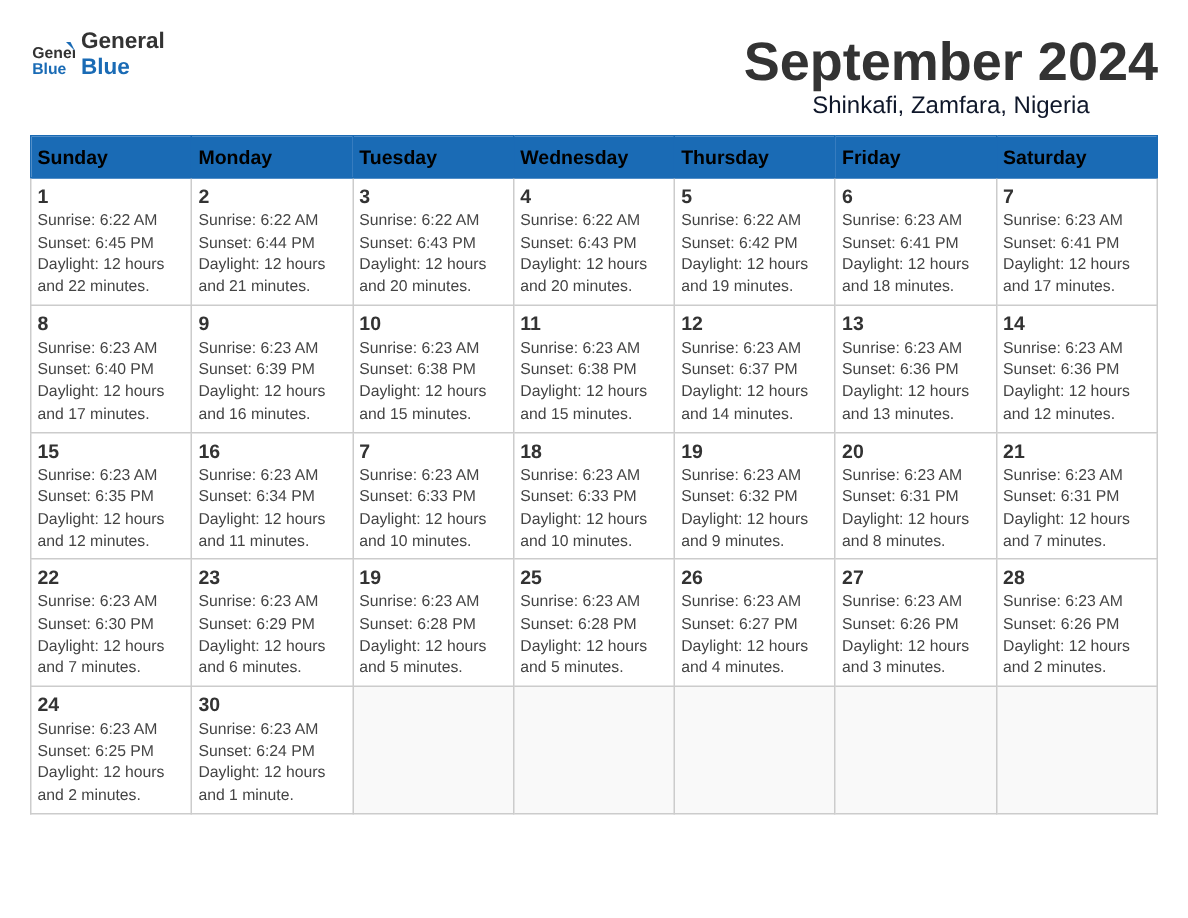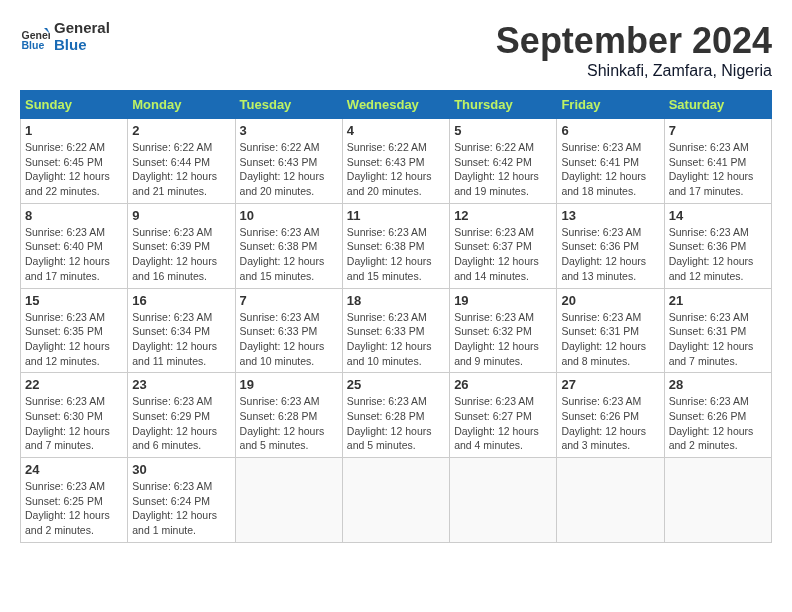--- a/index.html
+++ b/index.html
@@ -19,39 +19,39 @@
     .logo {
       display: flex;
       align-items: center;
       gap: 4px;
     }
     .logo-icon {
       width: 30px;
       height: 30px;
     }
     .title-area {
-      text-align: right;
+      text-align: center;
     }
     .month-title {
       font-size: 36px;
       font-weight: bold;
       color: #333;
     }
     .location-title {
       font-size: 16px;
       color: #0f172a;
     }
     .calendar {
       width: 100%;
       border-collapse: collapse;
       font-size: 11px;
     }
     .calendar th {
       background: #1a6bb5;
-      color: #bef264;
+      color: #000000;
       padding: 6px 4px;
       text-align: left;
       font-size: 13px;
       font-weight: bold;
       border: 1px solid #1a6bb5;
     }
     .calendar td {
       border: 1px solid #ccc;
       vertical-align: top;
       padding: 4px;

